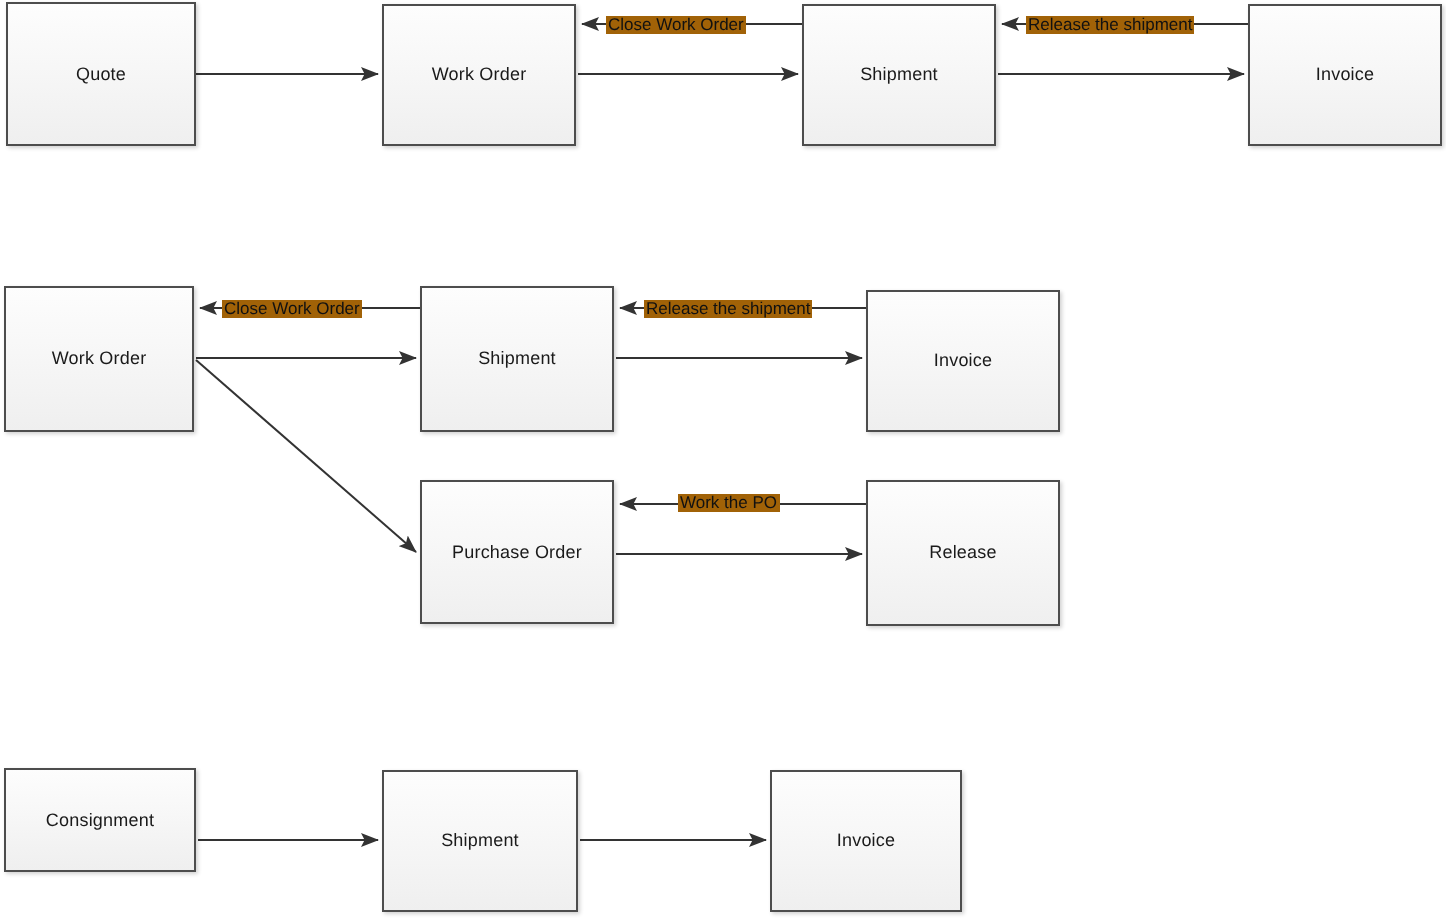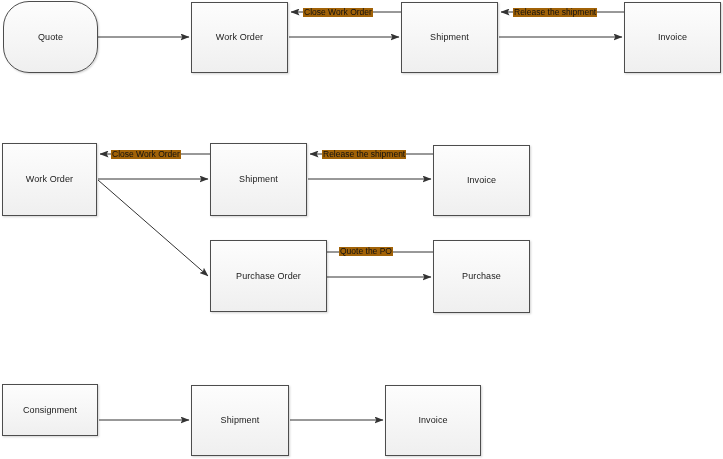--- a/index.html
+++ b/index.html
@@ -76,34 +76,34 @@
         <line x1="308" y1="179" x2="431" y2="179" stroke="#333333" stroke-width="1" marker-end="url(#arrowhead)"></line>
         <line x1="433" y1="154" x2="310" y2="154" stroke="#333333" stroke-width="1" marker-end="url(#arrowhead)"></line>
         <line x1="308" y1="277" x2="431" y2="277" stroke="#333333" stroke-width="1" marker-end="url(#arrowhead)"></line>
         <line x1="433" y1="252" x2="310" y2="252" stroke="#333333" stroke-width="1" marker-end="url(#arrowhead)"></line>
         <line x1="99" y1="420" x2="189" y2="420" stroke="#333333" stroke-width="1" marker-end="url(#arrowhead)"></line>
         <line x1="290" y1="420" x2="383" y2="420" stroke="#333333" stroke-width="1" marker-end="url(#arrowhead)"></line>
       </g>
   </svg>
 
   <div id="nodes-group">
-      <div class="node" style="left: 3px; top: 1px; width: 95px; height: 72px; border-radius: 26px;">Quote</div>
+      <div class="node" style="left: 3px; top: 1px; width: 95px; height: 72px;">Quote</div>
       <div class="node" style="left: 191px; top: 2px; width: 97px; height: 71px;">Work Order</div>
       <div class="node" style="left: 401px; top: 2px; width: 97px; height: 71px;">Shipment</div>
       <div class="node" style="left: 624px; top: 2px; width: 97px; height: 71px;">Invoice</div>
       <div class="node" style="left: 2px; top: 143px; width: 95px; height: 73px;">Work Order</div>
       <div class="node" style="left: 210px; top: 143px; width: 97px; height: 73px;">Shipment</div>
       <div class="node" style="left: 433px; top: 145px; width: 97px; height: 71px;">Invoice</div>
-      <div class="node" style="left: 210px; top: 240px; width: 117px; height: 72px;">Purchase Order</div>
-      <div class="node" style="left: 433px; top: 240px; width: 97px; height: 73px;">Purchase</div>
+      <div class="node" style="left: 210px; top: 240px; width: 97px; height: 72px;">Purchase Order</div>
+      <div class="node" style="left: 433px; top: 240px; width: 97px; height: 73px;">Release</div>
       <div class="node" style="left: 2px; top: 384px; width: 96px; height: 52px;">Consignment</div>
       <div class="node" style="left: 191px; top: 385px; width: 98px; height: 71px;">Shipment</div>
       <div class="node" style="left: 385px; top: 385px; width: 96px; height: 71px;">Invoice</div>
     </div>
   <div id="labels-group">
       <div class="edge-label" style="left: 303px; top: 8px;">Close Work Order</div>
       <div class="edge-label" style="left: 513px; top: 8px;">Release the shipment</div>
       <div class="edge-label" style="left: 111px; top: 150px;">Close Work Order</div>
       <div class="edge-label" style="left: 322px; top: 150px;">Release the shipment</div>
-      <div class="edge-label" style="left: 339px; top: 247px;">Quote the PO</div>
+      <div class="edge-label" style="left: 339px; top: 247px;">Work the PO</div>
     </div>
 
 </div>
 
 </body></html>

